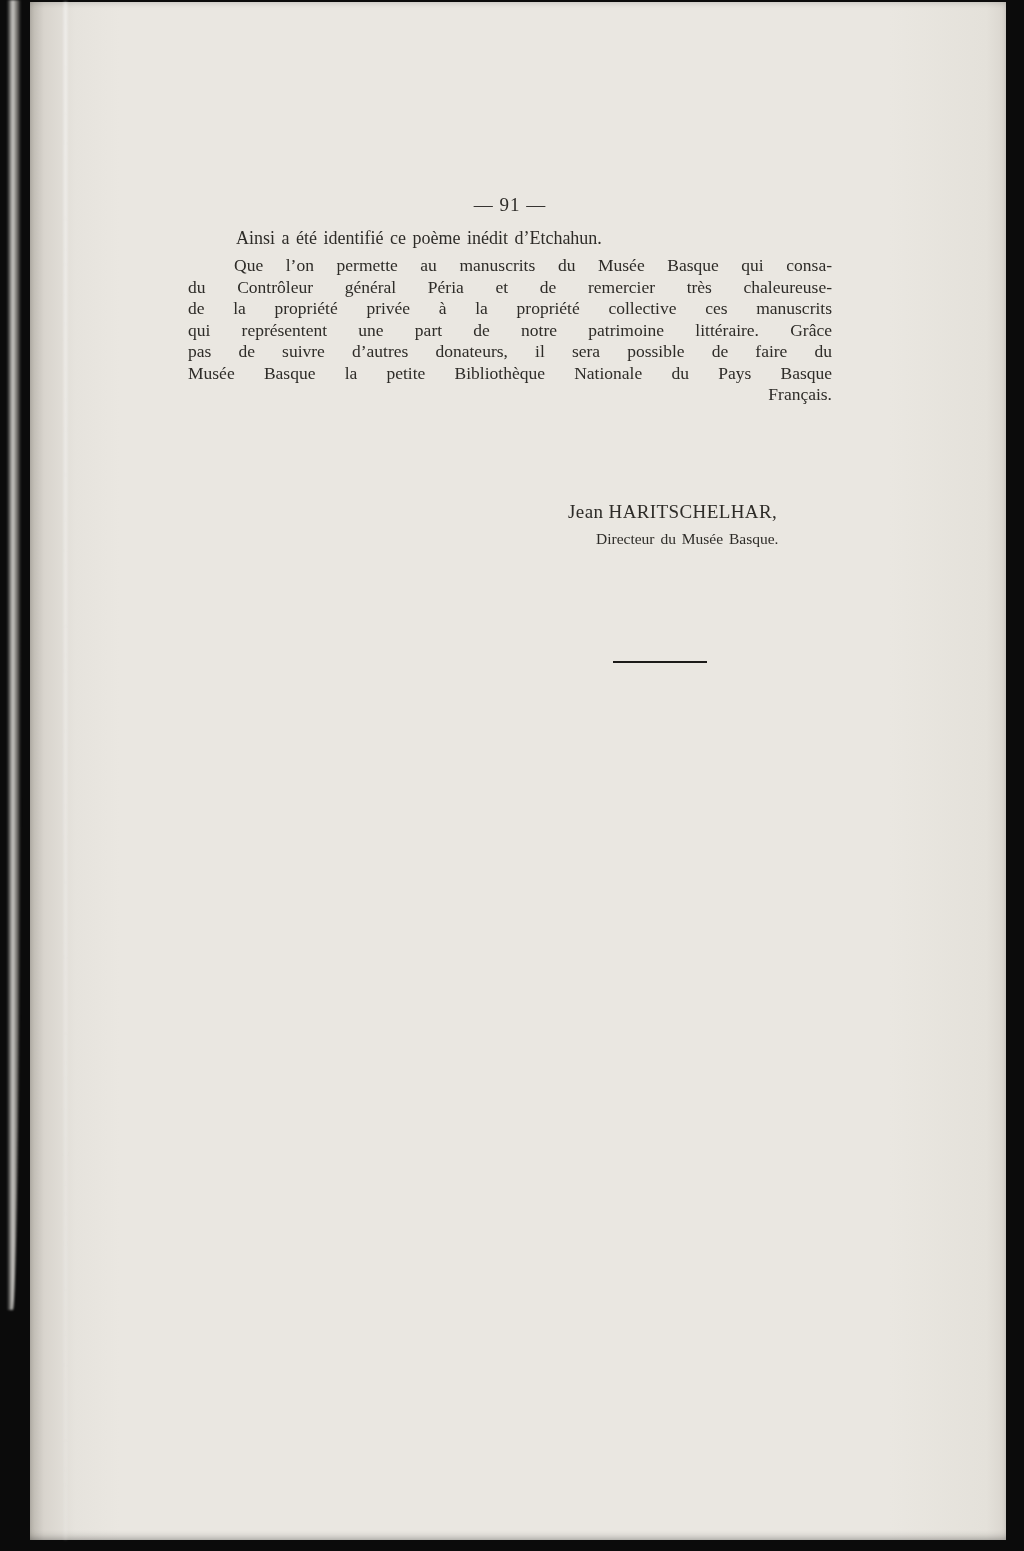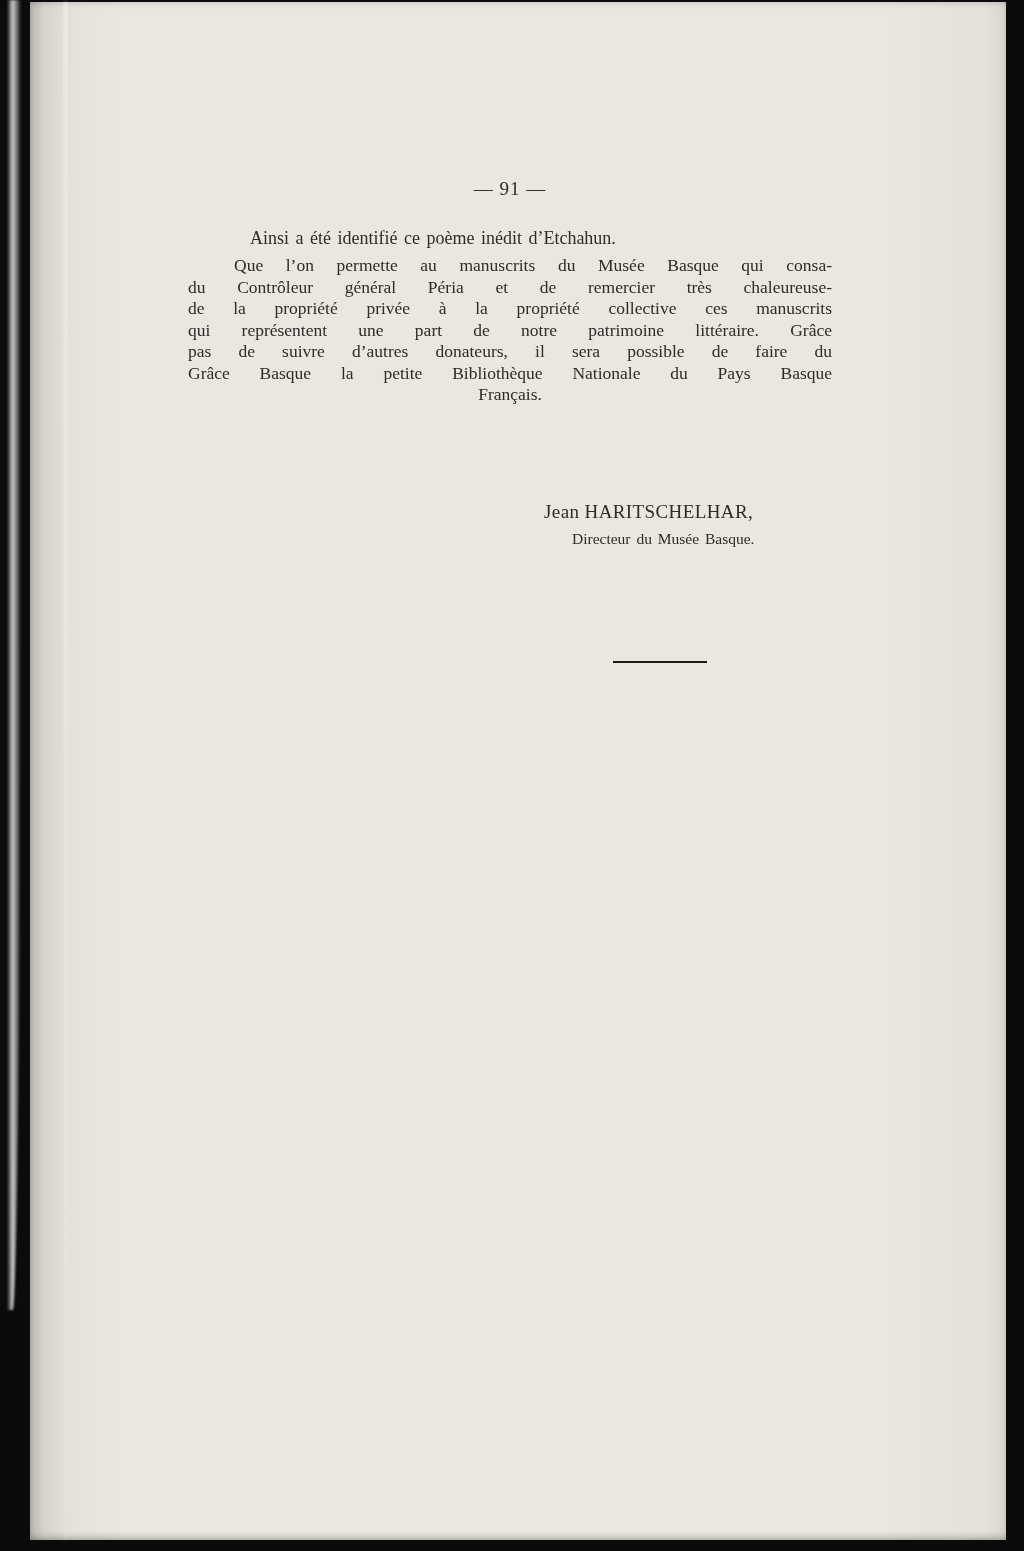--- a/index.html
+++ b/index.html
@@ -52,31 +52,31 @@
   }
   .text-block {
     position: absolute;
     left: 158px;
     top: 0;
     width: 644px;
     color: #2e2c28;
   }
   .page-number {
     position: absolute;
-    top: 176px;
+    top: 192px;
     left: 0;
     width: 100%;
     text-align: center;
     font-size: 19px;
     letter-spacing: 1px;
   }
   .para-1 {
     position: absolute;
     top: 226px;
-    left: 16px;
+    left: 2px;
     width: 100%;
     margin: 0;
     font-size: 18px;
     line-height: 21.5px;
     text-indent: 46px;
     word-spacing: 2px;
   }
   .para-2 {
     position: absolute;
     top: 253px;
@@ -93,29 +93,29 @@
   .jline::after {
     content: "";
     display: inline-block;
     width: 100%;
     height: 0;
   }
   .jline.first {
     text-indent: 46px;
   }
   .jline.last {
-    text-align: center;
+    text-align: right;
   }
   .jline.last::after {
     content: none;
   }
   .signature {
     position: absolute;
     top: 499px;
-    left: 356px;
+    left: 380px;
   }
   .sig-name {
     font-size: 19px;
     letter-spacing: 0.4px;
   }
   .sig-title {
     margin-top: 7px;
     font-size: 15.5px;
     word-spacing: 2px;
     margin-left: 28px;
@@ -143,21 +143,21 @@
       <div class="page-number">— 91 —</div>
 
       <p class="para-1">Ainsi a été identifié ce poème inédit d’Etchahun.</p>
 
       <div class="para-2">
         <div class="jline first">Que l’on permette au manuscrits du Musée Basque qui consa-</div>
         <div class="jline">du Contrôleur général Péria et de remercier très chaleureuse-</div>
         <div class="jline">de la propriété privée à la propriété collective ces manuscrits</div>
         <div class="jline">qui représentent une part de notre patrimoine littéraire. Grâce</div>
         <div class="jline">pas de suivre d’autres donateurs, il sera possible de faire du</div>
-        <div class="jline">Grâce Basque la petite Bibliothèque Nationale du Pays Basque</div>
+        <div class="jline">Musée Basque la petite Bibliothèque Nationale du Pays Basque</div>
         <div class="jline last">Français.</div>
       </div>
 
       <div class="signature">
         <div class="sig-name">Jean HARITSCHELHAR,</div>
         <div class="sig-title">Directeur du Musée Basque.</div>
       </div>
 
       <div class="divider"></div>
 

